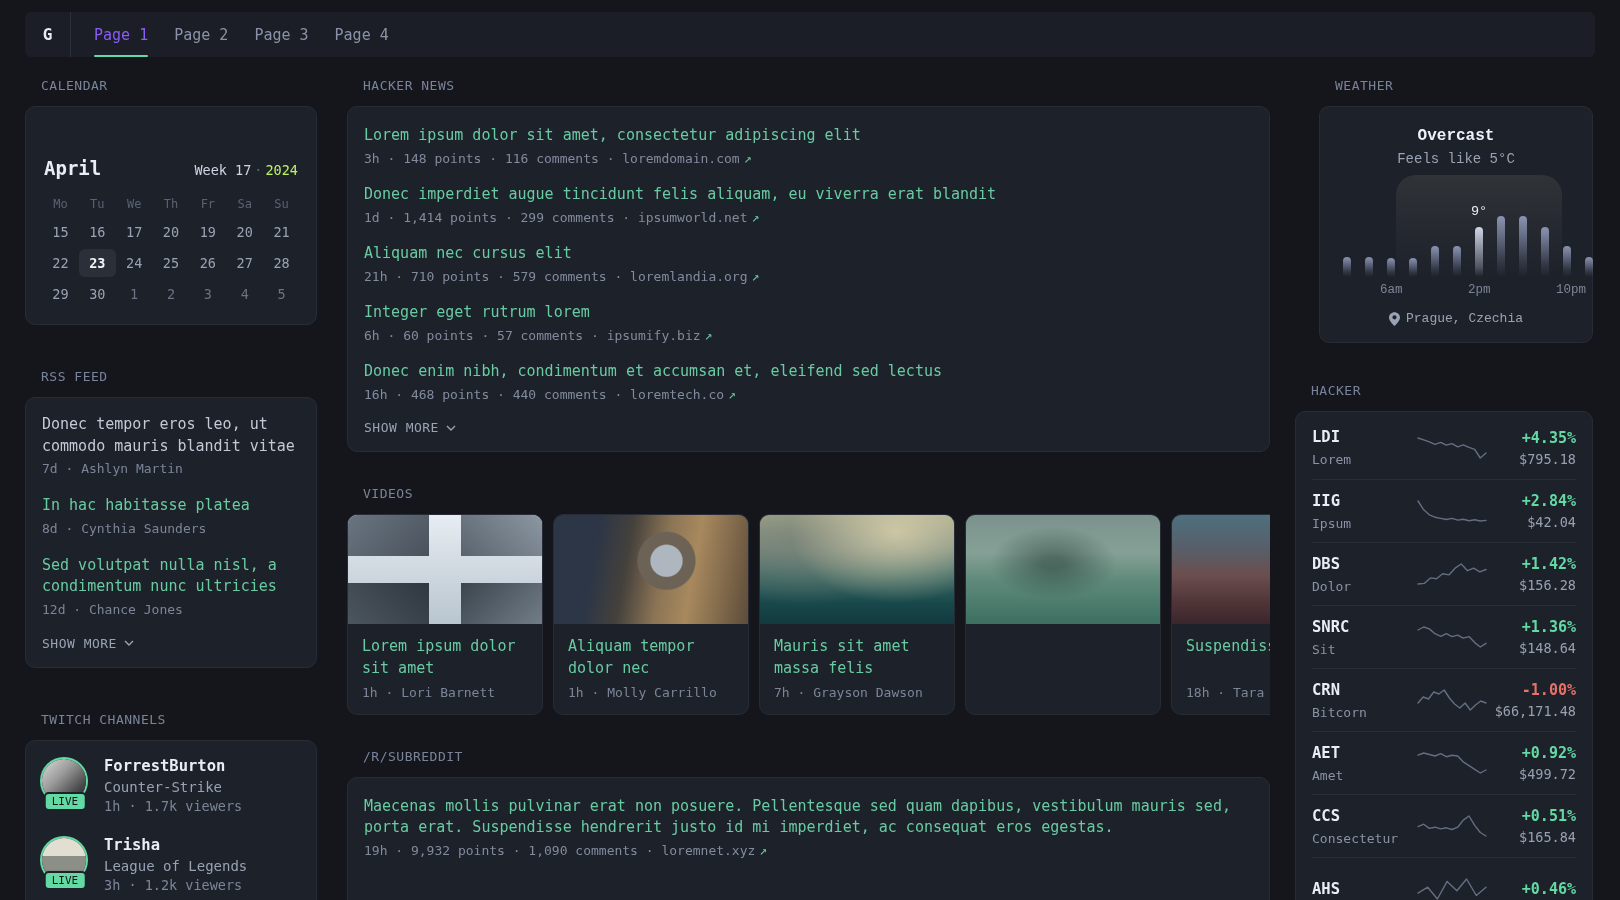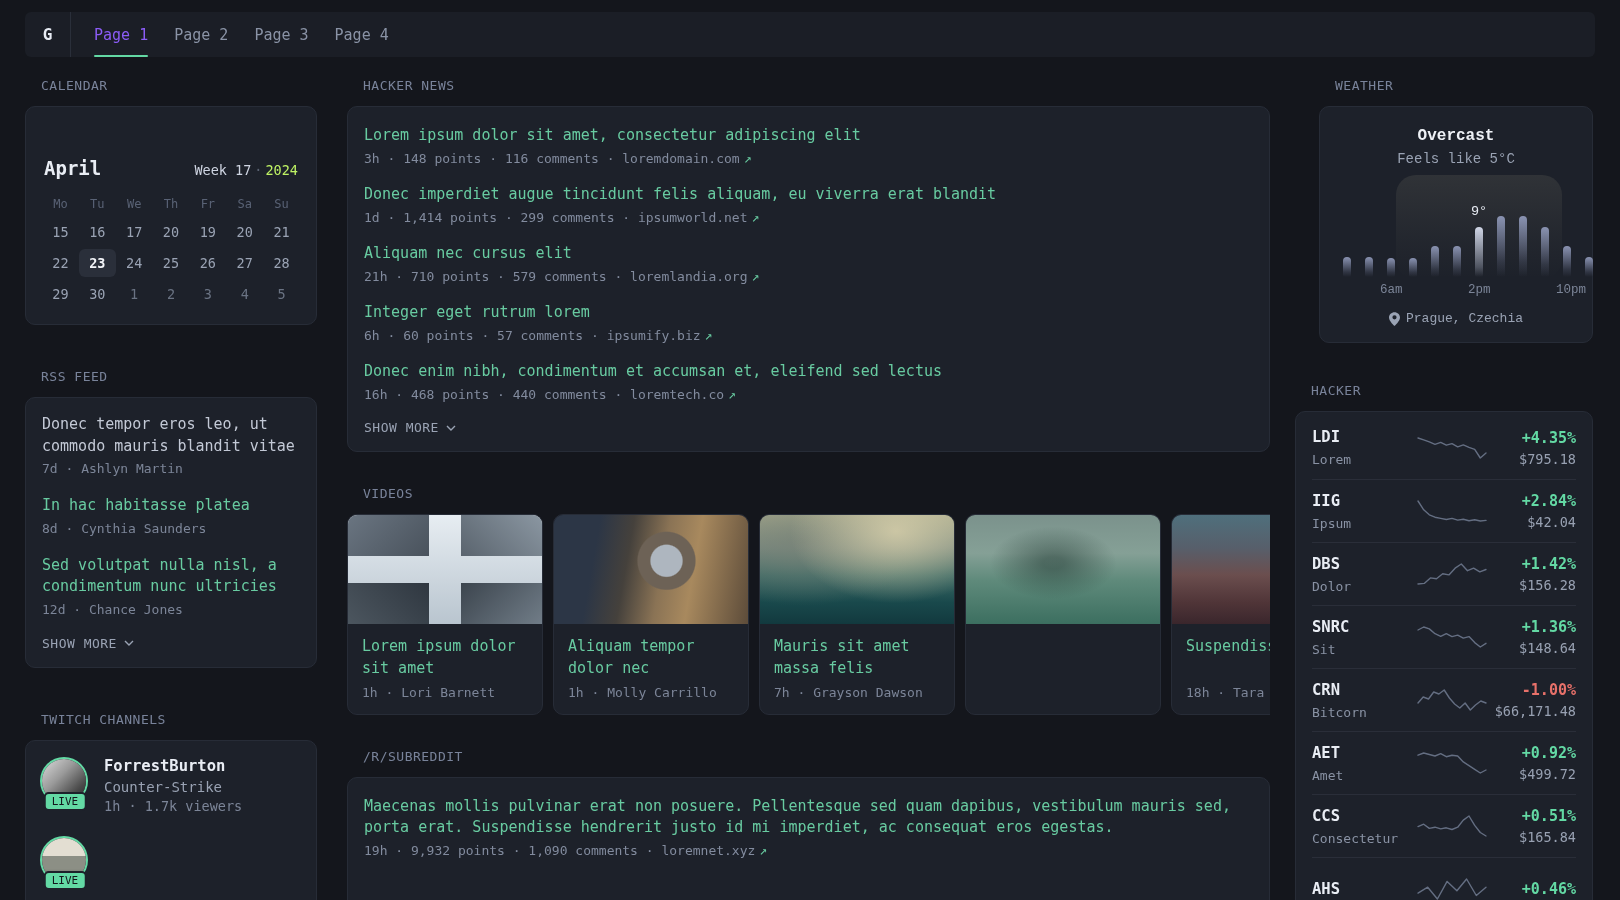--- a/index.html
+++ b/index.html
@@ -212,20 +212,25 @@
             <div class="tw-name">ForrestBurton</div>
             <div class="tw-game">Counter-Strike</div>
             <div class="tw-meta">1h · 1.7k viewers</div>
           </div>
         </div>
         <div class="tw-row">
           <div class="tw-avatar-wrap">
             <div class="tw-avatar av-trisha live"></div>
             <div class="live-badge">LIVE</div>
           </div>
+          <div>
+            <div class="tw-name">Trisha</div>
+            <div class="tw-game">League of Legends</div>
+            <div class="tw-meta">3h · 1.2k viewers</div>
+          </div>
         </div>
         <div class="tw-row">
           <div class="tw-avatar-wrap">
             <div class="tw-avatar av-kendall off"></div>
           </div>
           <div>
             <div class="tw-name">KendallCarr</div>
           </div>
         </div>
       </div>

